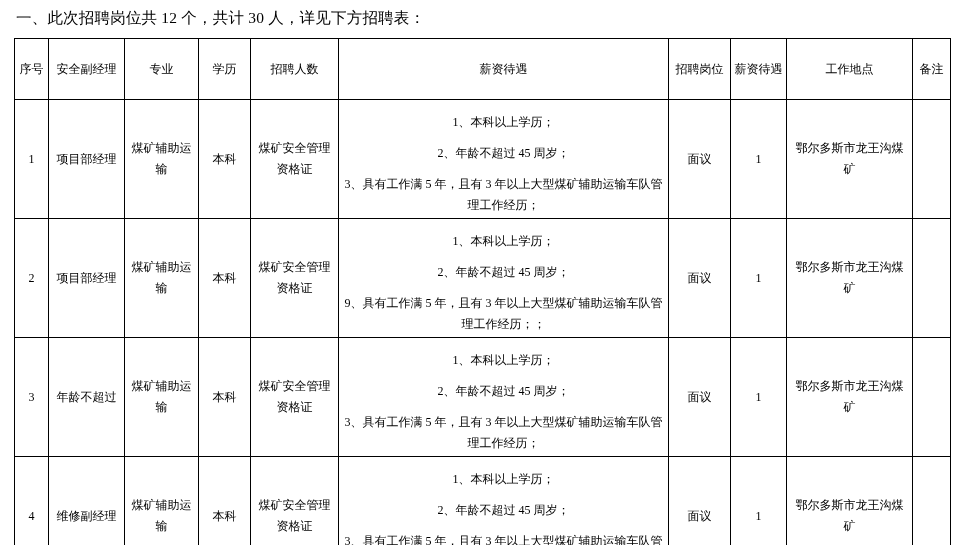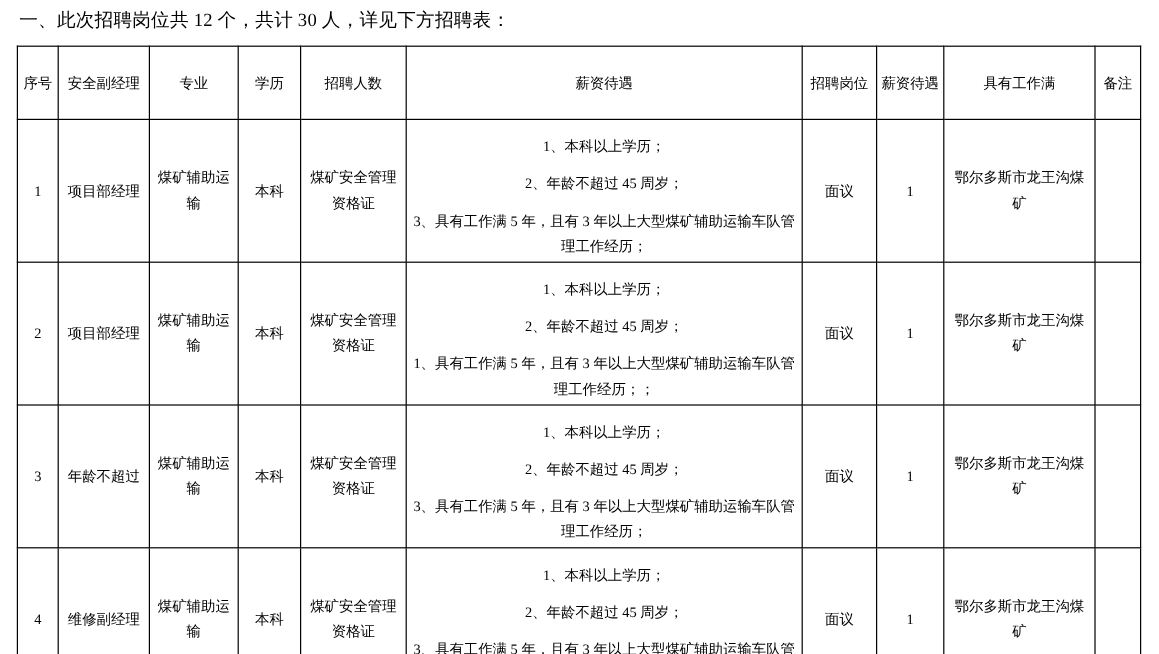--- a/index.html
+++ b/index.html
@@ -103,21 +103,21 @@
     <thead>
       <tr>
         <td class="vert-label">序号</td>
         <td class="vert-label">安全副经理</td>
         <td>专业</td>
         <td>学历</td>
         <td>招聘人数</td>
         <td>薪资待遇</td>
         <td class="vert-label">招聘岗位</td>
         <td class="vert-label">薪资待遇</td>
-        <td>具有工作满</td>
+        <td>工作地点</td>
         <td class="vert-label">备注</td>
       </tr>
     </thead>
     <tbody>
       <tr>
         <td>1</td>
         <td class="post-cell">项目部经理</td>
         <td>煤矿辅助运输</td>
         <td>本科</td>
         <td>煤矿安全管理资格证</td>
@@ -133,21 +133,21 @@
       </tr>
       <tr>
         <td>2</td>
         <td class="post-cell">项目部经理</td>
         <td>煤矿辅助运输</td>
         <td>本科</td>
         <td>煤矿安全管理资格证</td>
         <td class="cond-cell">
           <div class="line">1、本科以上学历；</div>
           <div class="line">2、年龄不超过 45 周岁；</div>
-          <div class="line">1、具有工作满 5 年，且有 3 年以上大型煤矿辅助运输车队管理工作经历；；</div>
+          <div class="line">9、具有工作满 5 年，且有 3 年以上大型煤矿辅助运输车队管理工作经历；；</div>
         </td>
         <td>面议</td>
         <td>1</td>
         <td class="place-cell">鄂尔多斯市龙王沟煤矿</td>
         <td></td>
       </tr>
       <tr>
         <td>3</td>
         <td class="post-cell">年龄不超过</td>
         <td>煤矿辅助运输</td>

